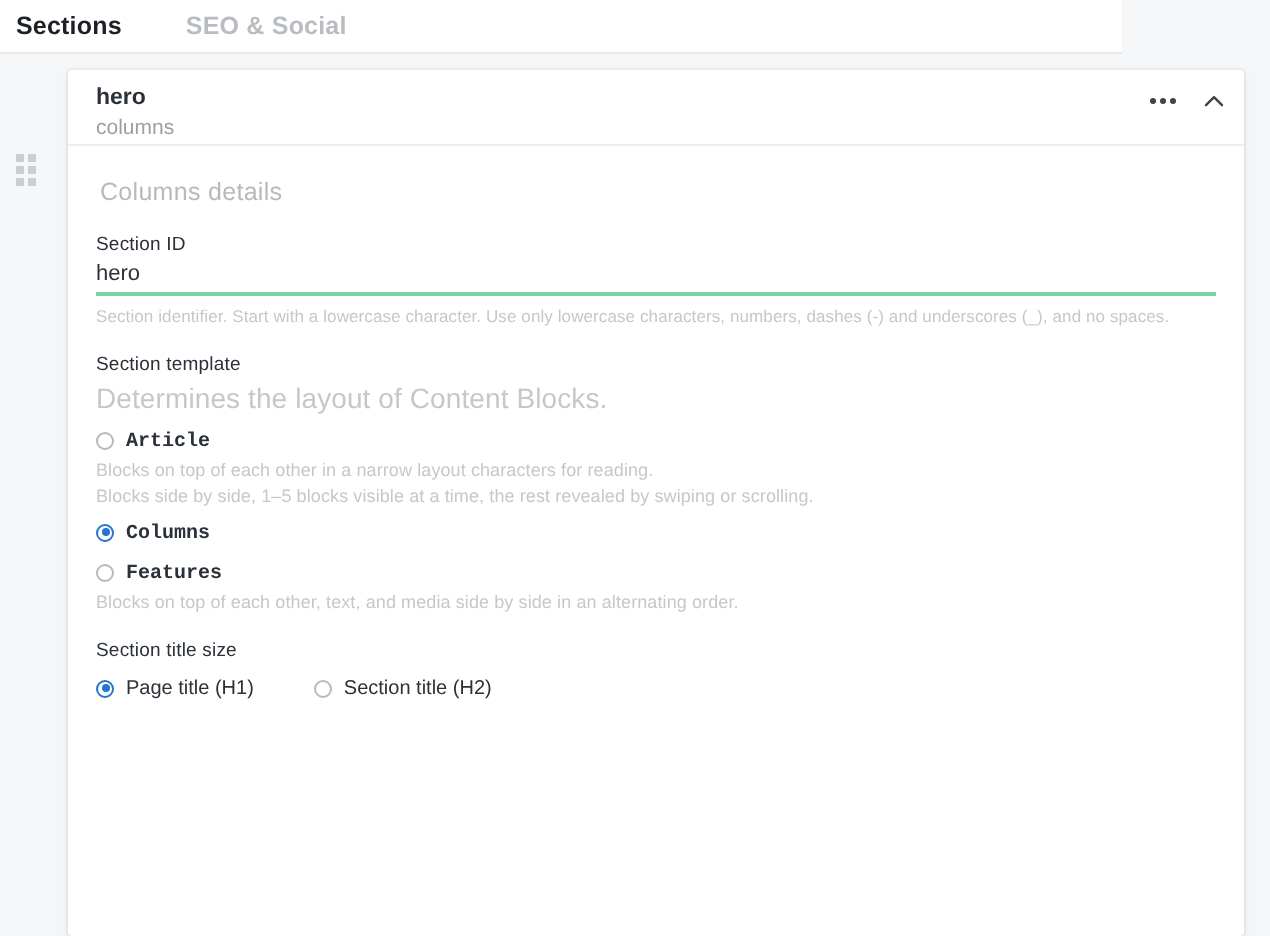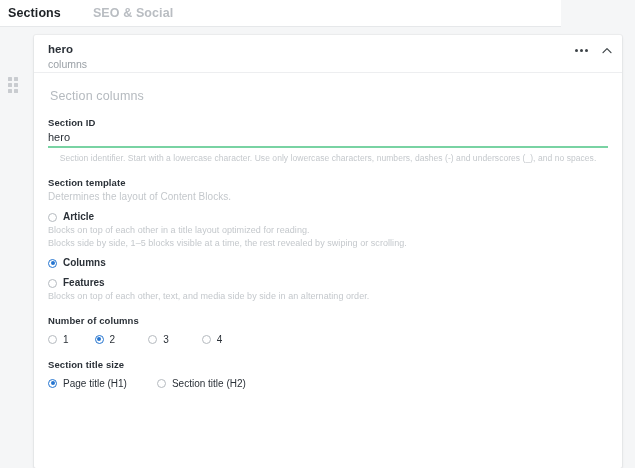--- a/index.html
+++ b/index.html
@@ -139,57 +139,57 @@
   }
   .section-heading {
     font-size: 12.5px;
     color: #b5babf;
     font-weight: 400;
     letter-spacing: 0.15px;
     margin: 2px 0 14px 2px;
   }
   .field-label {
     font-size: 9.5px;
-    font-weight: 700;
+    font-weight: 400;
     color: #2b3138;
     letter-spacing: 0.1px;
     margin-bottom: 3px;
   }
   .field-value {
     font-size: 11px;
     color: #2b3138;
     padding-bottom: 3px;
   }
   .underline {
     height: 1.5px;
     background: #79d3a3;
     width: 100%;
   }
   .help-text {
     font-size: 8.5px;
     color: #c4c8cc;
     margin-top: 5px;
     letter-spacing: 0.05px;
-    text-align: center;
   }
   .sub-help {
-    font-size: 10px;
+    font-size: 14px;
     color: #c4c8cc;
     margin-top: 2px;
     letter-spacing: 0.05px;
   }
 
   .group { margin-top: 14px; }
 
   
   .radio-row {
     display: flex;
-    align-items: flex-end;
+    align-items: flex-start;
     margin-top: 9px;
     cursor: pointer;
+    font-family: Liberation Mono, monospace;
   }
   .radio {
     width: 9px;
     height: 9px;
     border-radius: 50%;
     border: 1px solid #b5babf;
     box-sizing: border-box;
     margin-right: 6px;
     flex: 0 0 auto;
     background: #fff;
@@ -284,39 +284,39 @@
         <span class="icon-btn">
           <svg width="10" height="7" viewBox="0 0 10 7" aria-hidden="true">
             <path d="M1 5.6 L5 1.6 L9 5.6" fill="none" stroke="#3d4347" stroke-width="1.2" stroke-linecap="round" stroke-linejoin="round"></path>
           </svg>
         </span>
       </div>
     </div>
 
     <div class="card-body">
 
-      <div class="section-heading">Section columns</div>
+      <div class="section-heading">Columns details</div>
 
       <div>
         <div class="field-label">Section ID</div>
         <div class="field-value">hero</div>
         <div class="underline"></div>
         <div class="help-text">Section identifier. Start with a lowercase character. Use only lowercase characters, numbers, dashes (-) and underscores (_), and no spaces.</div>
       </div>
 
       <div class="group">
         <div class="field-label">Section template</div>
         <div class="sub-help">Determines the layout of Content Blocks.</div>
 
         <div>
           <div class="radio-row">
             <span class="radio"></span>
             <span class="radio-label">Article</span>
           </div>
-          <div class="radio-desc">Blocks on top of each other in a title layout optimized for reading.</div>
+          <div class="radio-desc">Blocks on top of each other in a narrow layout characters for reading.</div>
         </div>
 
         <div>
           <div class="radio-desc">Blocks side by side, 1–5 blocks visible at a time, the rest revealed by swiping or scrolling.</div>
         </div>
 
         <div>
           <div class="radio-row">
             <span class="radio checked"></span>
             <span class="radio-label">Columns</span>
@@ -325,41 +325,20 @@
 
         <div>
           <div class="radio-row">
             <span class="radio"></span>
             <span class="radio-label">Features</span>
           </div>
           <div class="radio-desc">Blocks on top of each other, text, and media side by side in an alternating order.</div>
         </div>
       </div>
 
-      <div class="group">
-        <div class="field-label">Number of columns</div>
-        <div class="inline-radios">
-          <span class="inline-radio gap-sm">
-            <span class="radio"></span>
-            <span class="radio-label">1</span>
-          </span>
-          <span class="inline-radio gap-lg">
-            <span class="radio checked"></span>
-            <span class="radio-label">2</span>
-          </span>
-          <span class="inline-radio gap-lg">
-            <span class="radio"></span>
-            <span class="radio-label">3</span>
-          </span>
-          <span class="inline-radio">
-            <span class="radio"></span>
-            <span class="radio-label">4</span>
-          </span>
-        </div>
-      </div>
 
 
       <div class="group">
         <div class="field-label">Section title size</div>
         <div class="inline-radios">
           <span class="inline-radio" style="margin-right:30px">
             <span class="radio checked"></span>
             <span class="radio-label">Page title (H1)</span>
           </span>
           <span class="inline-radio">

